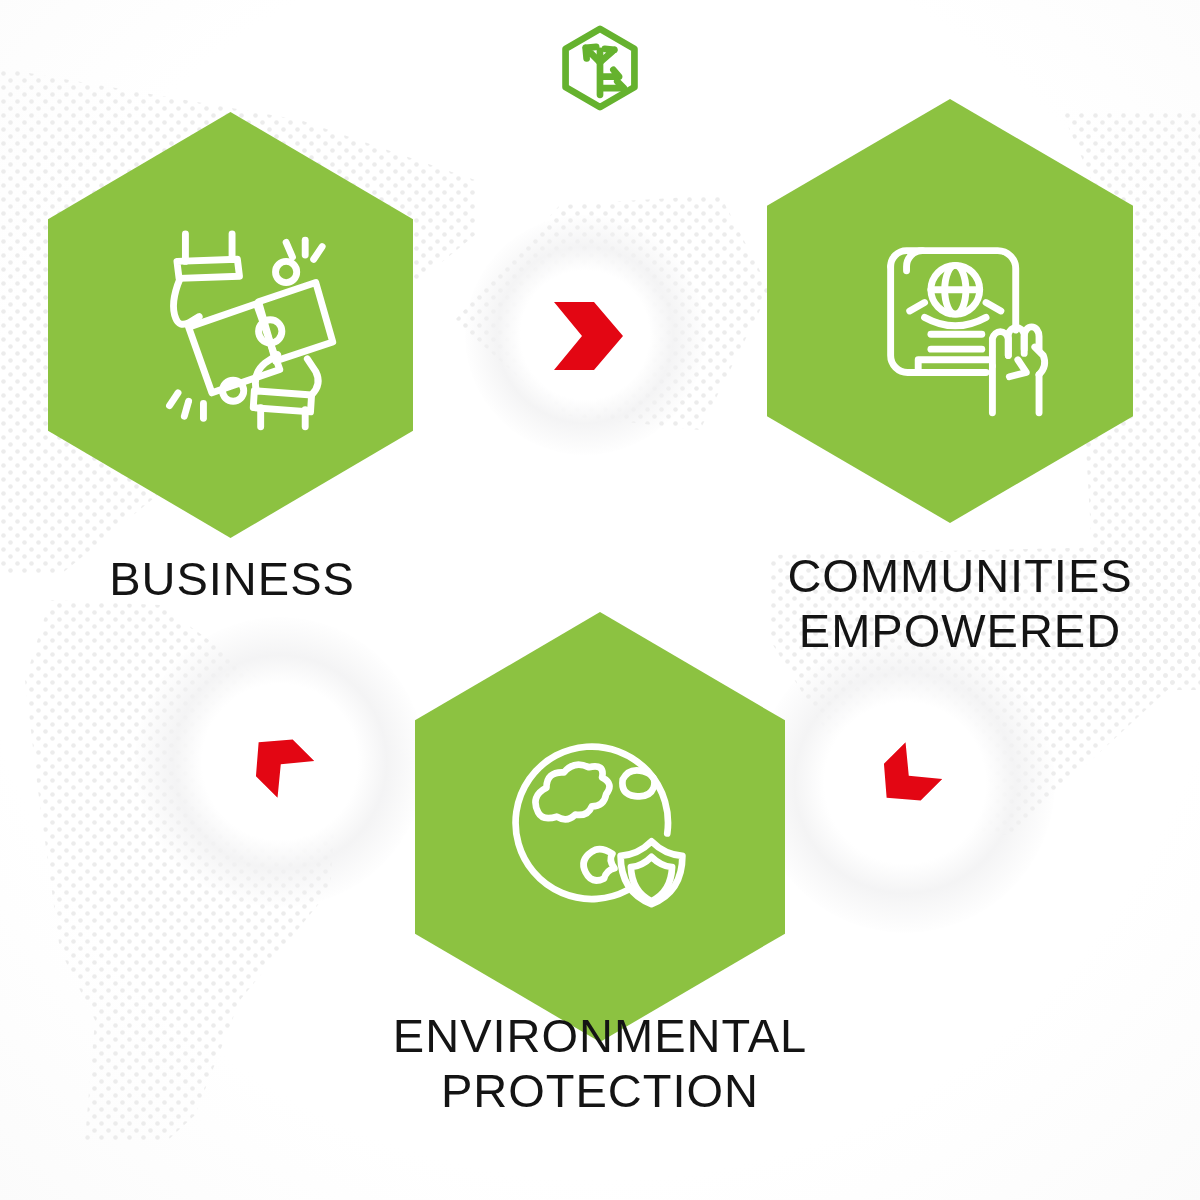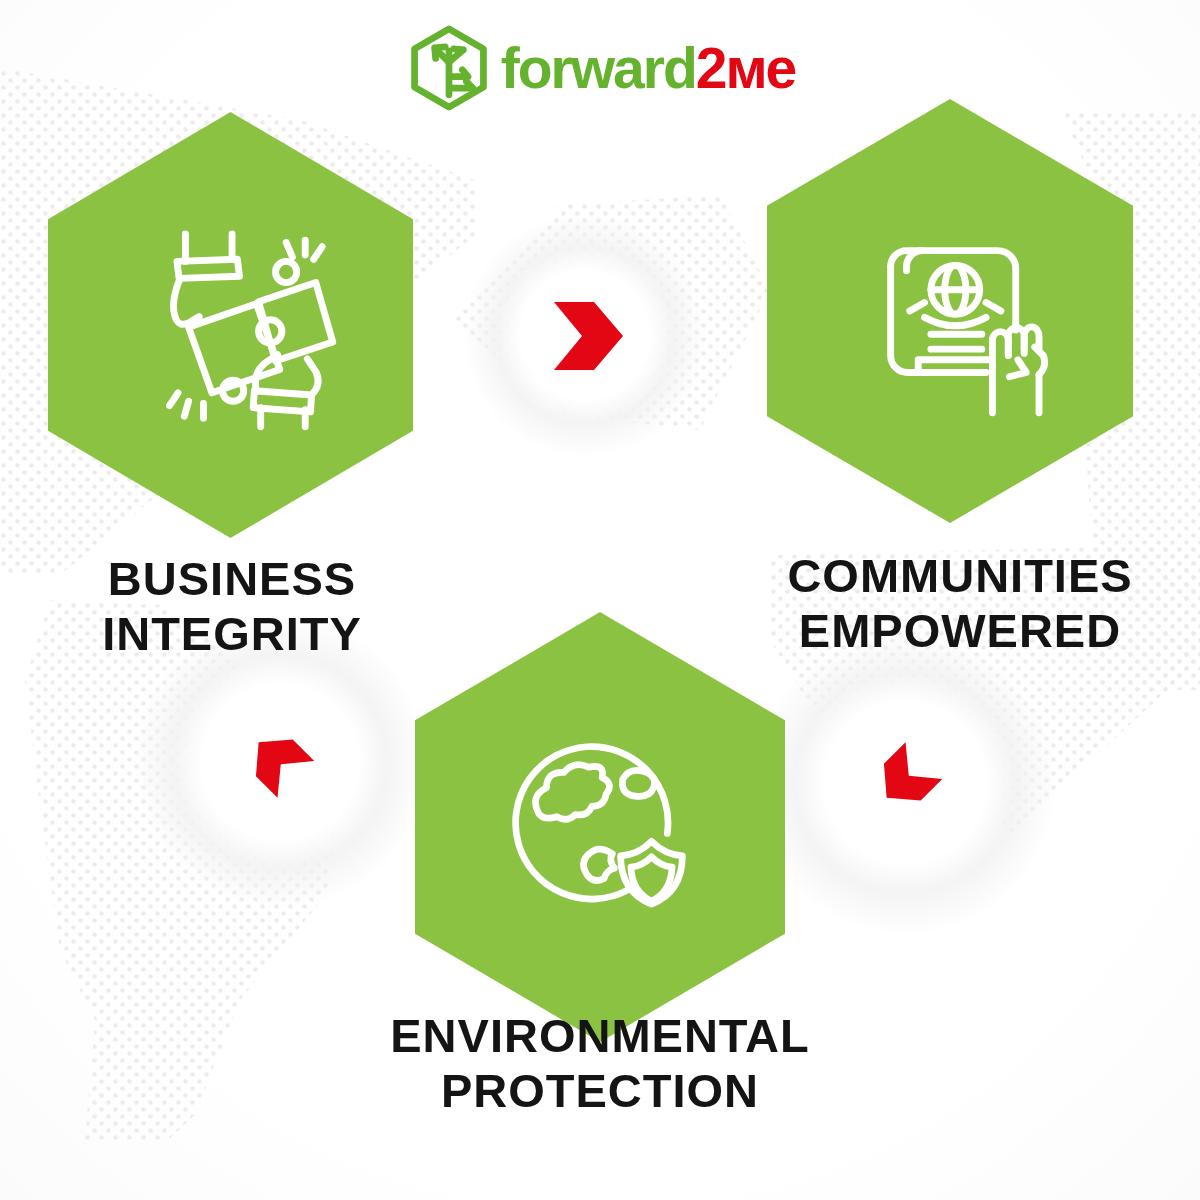--- a/index.html
+++ b/index.html
@@ -37,21 +37,21 @@
   }
   .hex-1{left:48px;top:112px;width:365px;height:426px;}
   .hex-2{left:767px;top:99px;width:366px;height:424px;}
   .hex-3{left:415px;top:612px;width:370px;height:430px;}
   .hex svg{display:block;}
   .lineart{stroke:#ffffff;stroke-width:6.5;fill:none;stroke-linecap:round;stroke-linejoin:round;}
 
   
   .label{
     position:absolute;width:460px;text-align:center;
-    color:var(--heading-black);font-weight:bold;font-size:47px;line-height:1.18;
+    color:var(--heading-black);font-weight:normal;font-size:47px;line-height:1.18;
     letter-spacing:1px;
   }
   .label-1{left:2px;top:551px;}
   .label-2{left:730px;top:548px;}
   .label-3{left:370px;top:1008px;}
 
   
   .chevron{fill:var(--brand-red);}
   .arrow{position:absolute;}
   .arrow-right{left:554px;top:300px;}
@@ -99,21 +99,20 @@
     <svg width="88" height="88" viewBox="0 0 88 92" aria-hidden="true">
       <g class="logo-mark">
         <polygon points="44,5 80,26 80,66 44,87 8,66 8,26"></polygon>
         <path d="M44,74 V28"></path>
         <path d="M44,40 L29,25 M29,25 l1,11 M29,25 l11,-1"></path>
         <path d="M44,40 L59,27 M59,27 l-10,-1"></path>
         <path d="M47,55 h17 l-6,-7"></path>
         <path d="M47,67 h22 l-7,-7"></path>
       </g>
     </svg>
-    <div class="logo-text"><span class="green">forward</span><span class="red">2ме</span></div>
   </div>
 
   <div class="hex hex-1">
     <svg width="212" height="212" viewBox="0 0 200 200" aria-hidden="true">
       <g class="lineart">
         <path d="M57,14 V40"></path>
         <path d="M101,14 V38"></path>
         <path d="M49,40 L106,38 L108,54 L51,56 Z"></path>
         <path d="M52,56 q-10,24 -4,38 q3,8 12,4 l10,-6"></path>
         <path d="M152,22 l6,14"></path>
@@ -171,21 +170,20 @@
         <path d="M122,54 q6,-12 20,-8 q14,4 10,16 q-4,10 -18,8 q-14,-2 -12,-16 z"></path>
         <path d="M92,124 q-12,8 -6,20 q6,12 18,6 q2,-8 10,-10 q-6,-8 -2,-14 q-12,-8 -20,-2 z"></path>
         <path d="M150,114 q13,13 30,14 q0,35 -30,47 q-30,-12 -30,-47 q17,-1 30,-14 z"></path>
         <path d="M150,129 q9,9 20,10 q-1,24 -20,33 q-19,-9 -20,-33 q11,-1 20,-10 z"></path>
       </g>
     </svg>
   </div>
 
   <div class="label label-1">
     <div>BUSINESS</div>
-    <div>INTEGRITY</div>
   </div>
   <div class="label label-2">
     <div>COMMUNITIES</div>
     <div>EMPOWERED</div>
   </div>
   <div class="label label-3">
     <div>ENVIRONMENTAL</div>
     <div>PROTECTION</div>
   </div>
 

